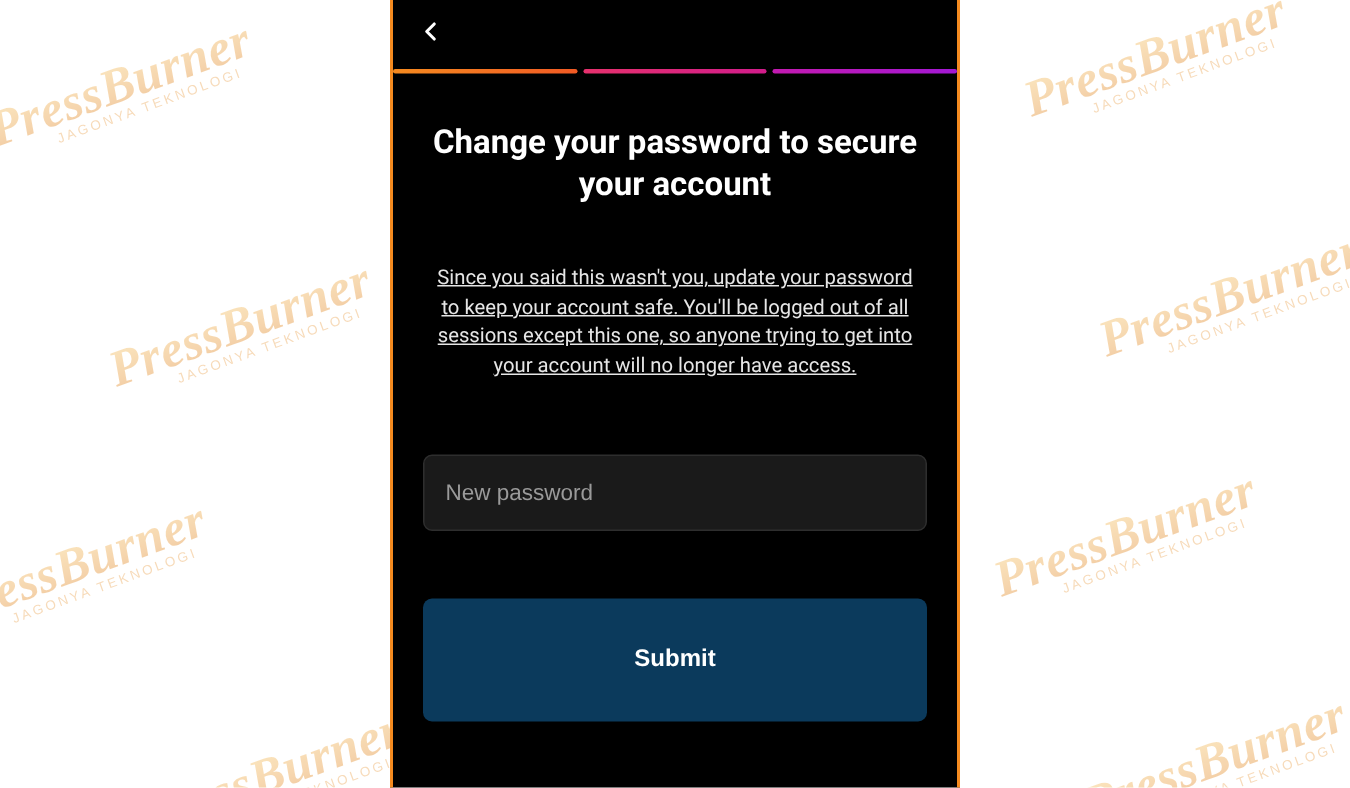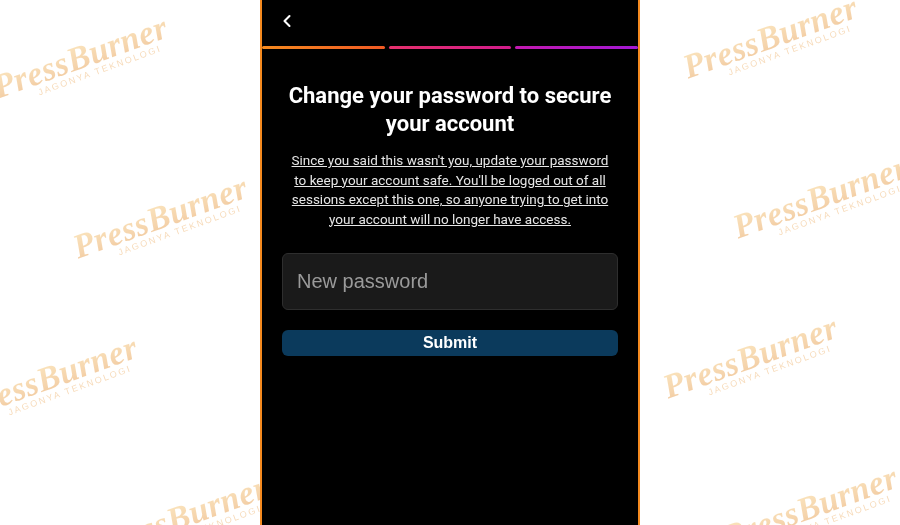--- a/index.html
+++ b/index.html
@@ -93,20 +93,21 @@
   .seg1 { background: linear-gradient(90deg, #f58a1f, #f15a24); }
   .seg2 { background: linear-gradient(90deg, #e6316d, #d11c8b); }
   .seg3 { background: linear-gradient(90deg, #c31ab0, #a318d4); }
 
   .content {
     flex: 1;
     padding: 22px 20px 0 20px;
     display: flex;
     flex-direction: column;
     align-items: center;
+    gap: 25px;
   }
 
   h1.title {
     color: #ffffff;
     font-size: 22px;
     font-weight: 700;
     text-align: center;
     margin: 8px 0 14px 0;
     line-height: 1.25;
   }
@@ -122,39 +123,39 @@
   }
 
   .field {
     width: 100%;
     box-sizing: border-box;
     background: #1a1a1a;
     border: 1px solid #2e2e2e;
     border-radius: 6px;
     padding: 16px 14px;
     color: #ffffff;
-    font-size: 20px;
+    font-size: 15px;
     margin-bottom: 16px;
     outline: none;
   }
   .field::placeholder {
     color: #9a9a9a;
   }
 
   .submit {
     width: 100%;
     box-sizing: border-box;
     background: #0b3a5c;
     color: #ffffff;
     font-size: 16px;
     font-weight: 600;
     text-align: center;
     border: none;
     border-radius: 6px;
-    padding: 4px 0;
+    padding: 32px 0;
     cursor: pointer;
     margin-top: 4px;
   }
 </style>
 </head>
 <body>
 
 <div class="wm-layer">
   <div class="wm" style="left:-10px; top:40px;">
     <span class="big">PressBurner</span>

